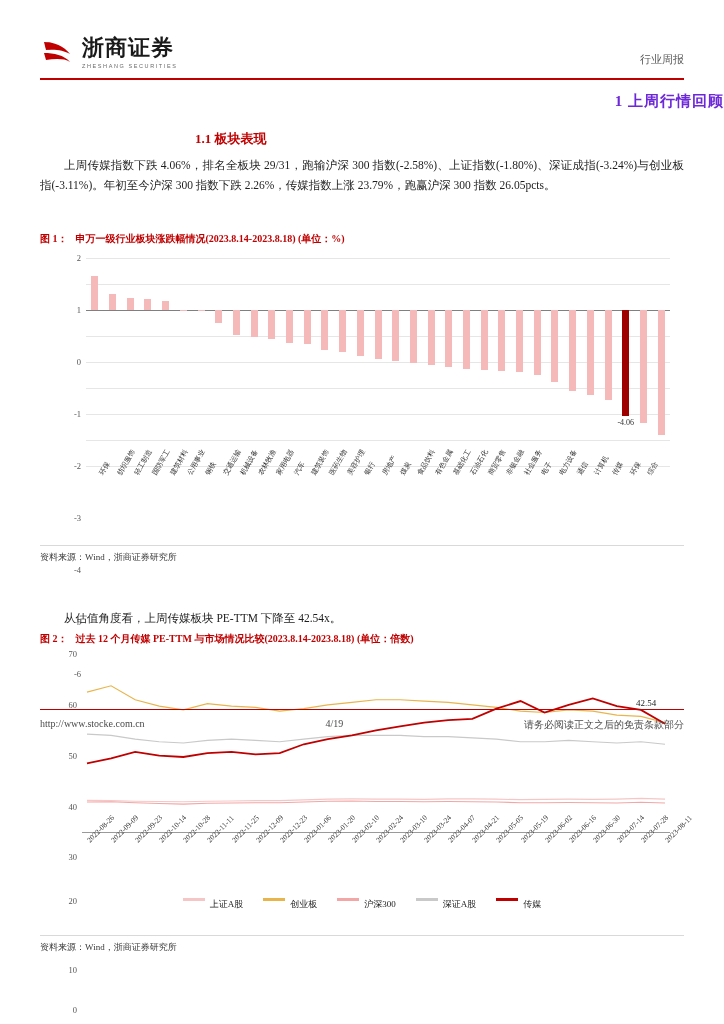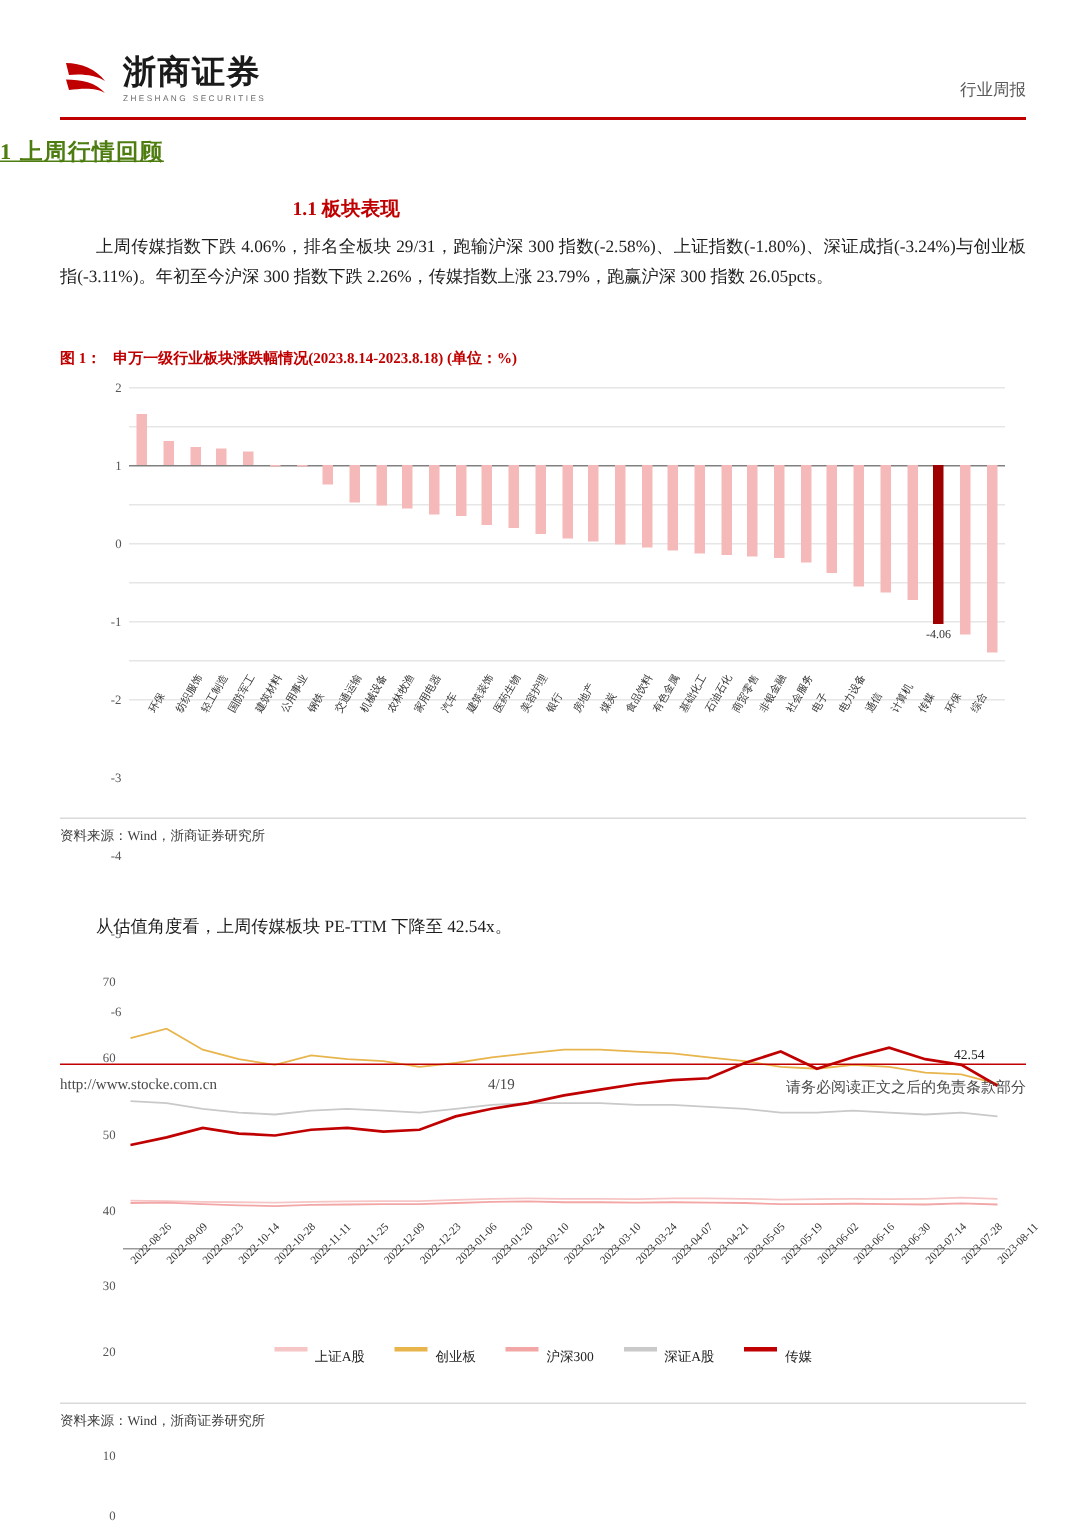--- a/index.html
+++ b/index.html
@@ -68,26 +68,25 @@
     top: 78px;
     height: 2px;
     background: #c00000;
   }
 
   
   .h1 {
     position: absolute;
     left: 0; right: 0;
     top: 92px;
-    text-align: left;
+    text-align: right;
     font-size: 15px;
     font-weight: bold;
-    color: #4d7c0f;
+    color: #6d28d9;
     letter-spacing: 1px;
-    text-decoration: underline;
   }
   .h2 {
     position: absolute;
     left: 195px;
     top: 130px;
     font-size: 13px;
     font-weight: bold;
     color: #c00000;
   }
   .para {
@@ -394,20 +393,23 @@
         <div class="cat-label" style="left: 541.758px; top: 214px;">环保</div>
         <div class="cat-label" style="left: 559.455px; top: 214px;">综合</div>
       </div>
     </div>
 
   <div class="hr-thin" style="top:545px;"></div>
   <div class="src" style="top:551px;">资料来源：Wind，浙商证券研究所</div>
 
   <div class="mid-text" style="top:608px;">从估值角度看，上周传媒板块 PE-TTM 下降至 42.54x。</div>
 
+  <div class="fig-cap" style="top:632px;">
+    <span class="lbl">图 2：</span><span>过去 12 个月传媒 PE-TTM 与市场情况比较(2023.8.14-2023.8.18) (单位：倍数)</span>
+  </div>
 
   <div id="chart2">
       <div class="c2-plot">
         <div style="position: absolute; left: 0px; right: 0px; top: 178px; height: 1px;">
           <div class="c2-axis-label" style="top: 178px;">0</div>
         </div>
         <div style="position: absolute; left: 0px; right: 0px; top: 152.571px; height: 1px;">
           <div class="c2-axis-label" style="top: 152.571px; margin-top: 11px;">10</div>
         </div>
         <div style="position: absolute; left: 0px; right: 0px; top: 127.143px; height: 1px;">

